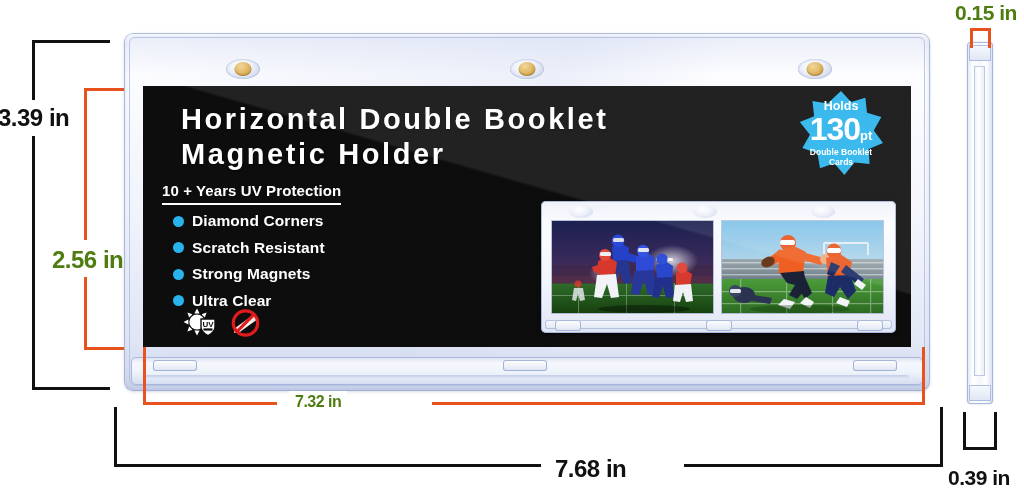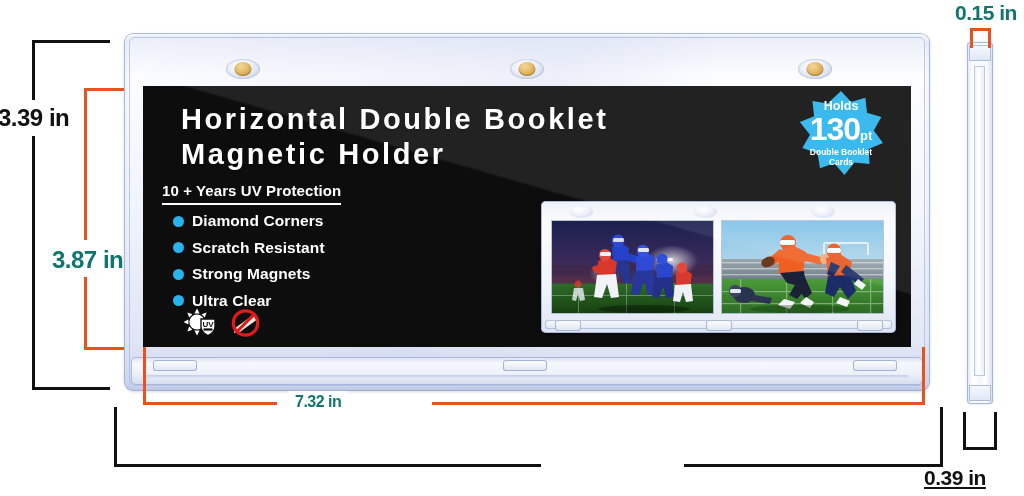--- a/index.html
+++ b/index.html
@@ -18,21 +18,21 @@
   }
 
   
   .dim-label {
     position: absolute;
     font-weight: bold;
     white-space: nowrap;
     letter-spacing: -0.5px;
   }
   .dim-black { color: #111111; }
-  .dim-orange { color: #0f766e; }
+  .dim-orange { color: #4d7c0f; }
 
   .rule-black { position: absolute; background: #111111; }
   .rule-orange { position: absolute; background: #e8521f; }
 
   
   #holder {
     position: absolute;
     left: 124px; top: 33px;
     width: 806px; height: 358px;
     border-radius: 9px;
@@ -273,21 +273,21 @@
 
   <div class="rule-black" style="left:32px; top:40px; width:3px; height:350px;"></div>
   <div class="rule-black" style="left:32px; top:40px; width:78px; height:3px;"></div>
   <div class="rule-black" style="left:32px; top:387px; width:78px; height:3px;"></div>
   <div class="dim-label dim-black" style="left:-2px; top:100px; font-size:24px; background:#ffffff; padding:4px 4px 4px 0;">3.39 in</div>
 
   <div class="rule-orange" style="left:84px; top:88px; width:3px; height:152px;"></div>
   <div class="rule-orange" style="left:84px; top:272px; width:3px; height:78px;"></div>
   <div class="rule-orange" style="left:84px; top:88px; width:62px; height:3px;"></div>
   <div class="rule-orange" style="left:84px; top:347px; width:62px; height:3px;"></div>
-  <div class="dim-label dim-orange" style="left:48px; top:243px; font-size:24px; background:#ffffff; padding:3px 4px;">3.87 in</div>
+  <div class="dim-label dim-orange" style="left:48px; top:243px; font-size:24px; background:#ffffff; padding:3px 4px;">2.56 in</div>
 
   <div id="holder">
 
     <div class="magnet" style="left:102px; top:26px;">
         <i></i>
       </div>
     <div class="magnet" style="left:386px; top:26px;">
         <i></i>
       </div>
     <div class="magnet" style="left:674px; top:26px;">
@@ -548,30 +548,31 @@
   <div class="rule-orange" style="left:143px; top:347px; width:3px; height:58px;"></div>
   <div class="rule-orange" style="left:922px; top:347px; width:3px; height:58px;"></div>
   <div class="rule-orange" style="left:143px; top:402px; width:134px; height:3px;"></div>
   <div class="rule-orange" style="left:432px; top:402px; width:493px; height:3px;"></div>
   <div class="dim-label dim-orange" style="left:289px; top:391px; font-size:16px; background:#ffffff; padding:2px 6px;">7.32 in</div>
 
   <div class="rule-black" style="left:114px; top:407px; width:3px; height:60px;"></div>
   <div class="rule-black" style="left:940px; top:407px; width:3px; height:60px;"></div>
   <div class="rule-black" style="left:114px; top:464px; width:427px; height:3px;"></div>
   <div class="rule-black" style="left:684px; top:464px; width:259px; height:3px;"></div>
+  <div class="dim-label dim-black" style="left:549px; top:453px; font-size:24px; background:#ffffff; padding:2px 6px;">7.68 in</div>
 
   <div id="side">
     <div class="cap top"></div>
     <div class="core"></div>
     <div class="cap bot"></div>
   </div>
 
   <div class="rule-orange" style="left:970px; top:28px; width:3px; height:20px;"></div>
   <div class="rule-orange" style="left:988px; top:28px; width:3px; height:20px;"></div>
   <div class="rule-orange" style="left:970px; top:28px; width:21px; height:3px;"></div>
   <div class="dim-label dim-orange" style="left:955px; top:1px; font-size:21px;">0.15 in</div>
 
   <div class="rule-black" style="left:963px; top:412px; width:3px; height:38px;"></div>
   <div class="rule-black" style="left:994px; top:412px; width:3px; height:38px;"></div>
   <div class="rule-black" style="left:963px; top:447px; width:34px; height:3px;"></div>
-  <div class="dim-label dim-black" style="left:924px; top:466px; font-size:21px;text-decoration:underline;">0.39 in</div>
+  <div class="dim-label dim-black" style="left:948px; top:466px; font-size:21px;">0.39 in</div>
 
 </div>
 
 </body></html>

